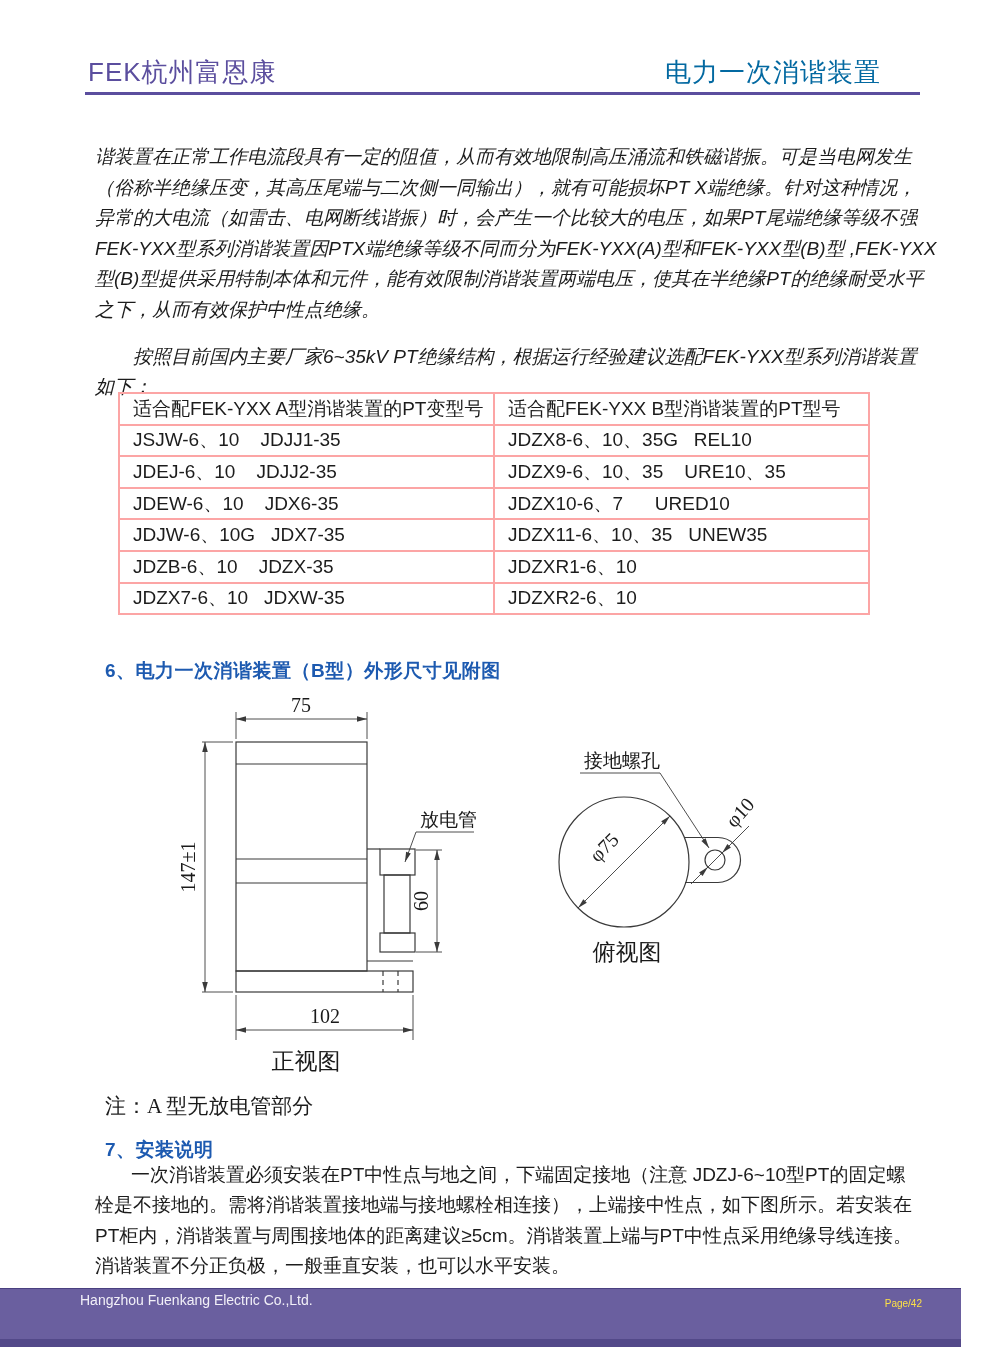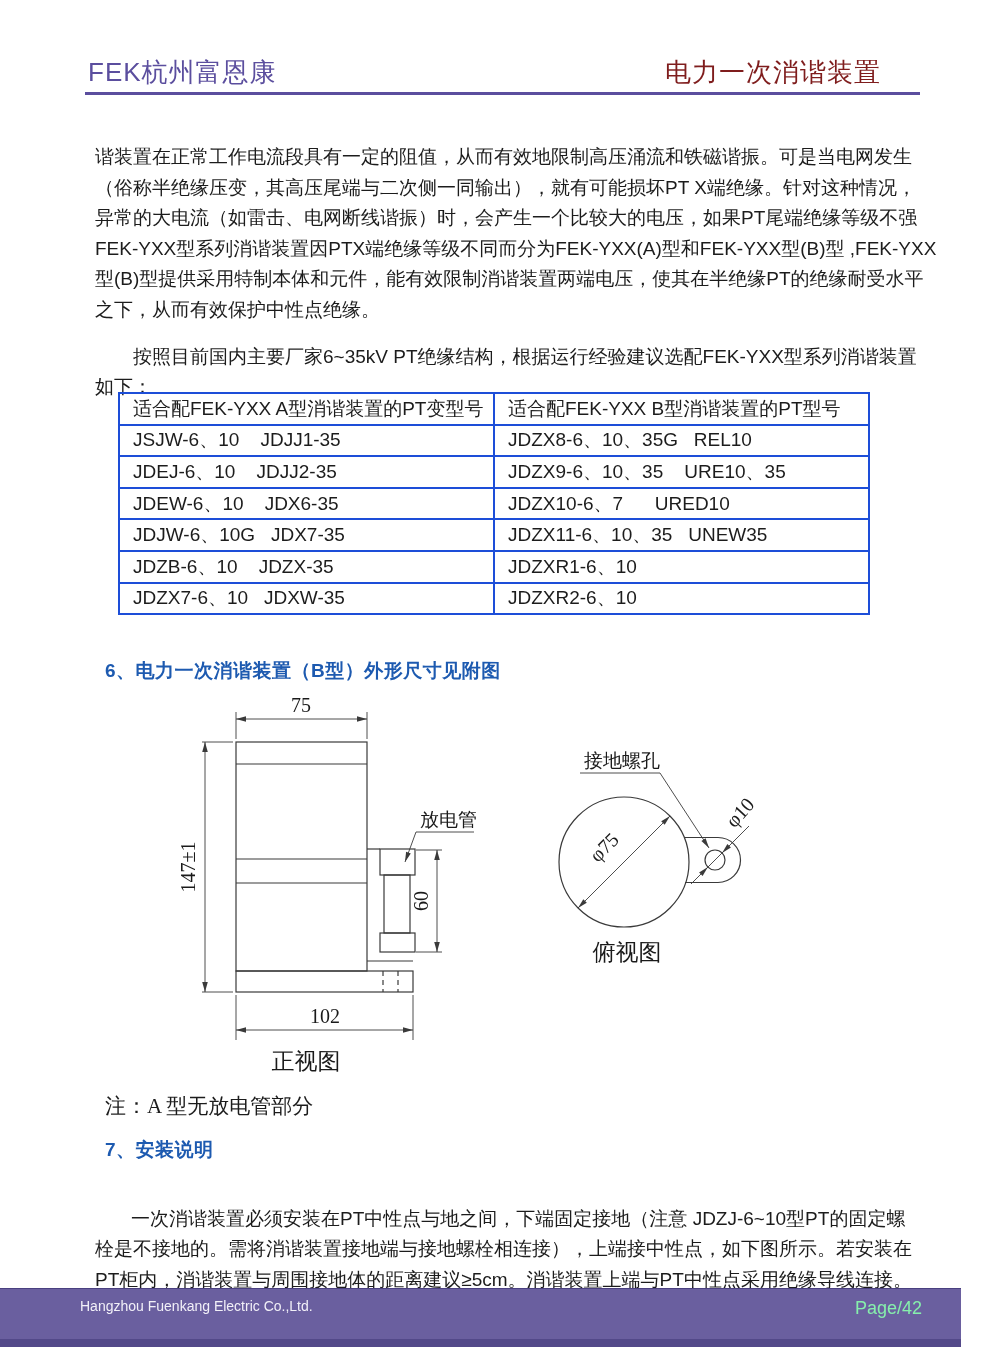--- a/index.html
+++ b/index.html
@@ -2,53 +2,53 @@
 <html><head>
 <meta charset="utf-8">
 <style>
   html,body { margin:0; padding:0; background:#ffffff; }
   .page {
     position:relative; width:961px; height:1347px; background:#ffffff;
     font-family:"Liberation Sans","DejaVu Sans",sans-serif; overflow:hidden; color:#1c1c1c;
   }
   
   .brand { position:absolute; left:88px; top:55px; font-size:26px; color:#5b4e9e; letter-spacing:1px; }
-  .doc-title { position:absolute; right:80px; top:55px; font-size:26px; color:#7f1d1d; letter-spacing:1px; }
+  .doc-title { position:absolute; right:80px; top:55px; font-size:26px; color:#0369a1; letter-spacing:1px; }
   .header-rule { position:absolute; left:85px; top:92px; width:835px; height:3px; background:#5b4e9e; }
   
   .intro { position:absolute; left:95px; top:142px; width:825px; font-size:19px; line-height:30.6px; }
-  .intro .line { white-space:nowrap; }
+  .intro .line { white-space:nowrap;font-style:italic; }
   .indent { text-indent:2em;margin-top:16px; }
   
   table.pt-table {
     position:absolute; left:118px; top:392px; width:750px; border-collapse:collapse;
     font-size:19px; table-layout:fixed;
   }
   table.pt-table td, table.pt-table th {
-    border:2px solid #1d4ed8; height:29.6px; padding:0 0 0 13px; text-align:left;
+    border:2px solid #fca5a5; height:29.6px; padding:0 0 0 13px; text-align:left;
     font-weight:normal; white-space:pre; overflow:hidden;
   }
   
   .sec-heading { position:absolute; left:105px; font-size:19px; font-weight:bold; color:#1d5ab0; letter-spacing:0.5px; }
   .sec6 { top:658px; }
   .sec7 { top:1137px; }
   
   .drawing { position:absolute; left:180px; top:695px; }
   .drawing text { font-family:"Liberation Serif","DejaVu Serif",serif; fill:#1a1a1a; }
   
   .note { position:absolute; left:105px; top:1092px; font-family:"Liberation Serif","DejaVu Serif",serif; font-size:21px; }
   
   .install { position:absolute; left:95px; top:1160px; width:825px; font-size:19px; line-height:30.4px; }
   .install .line { white-space:nowrap; }
-  .install .line.first { text-indent:1.9em;margin-top:44px; }
+  .install .line.first { text-indent:1.9em; }
   
   .footer { position:absolute; left:0; top:1288px; width:1000px; height:59px; background:#6a5f9f; border-top:1px solid #4a4080; }
   .footer-strip { position:absolute; left:0; bottom:0; width:100%; height:9px; background:#534989; }
-  .footer .company { position:absolute; left:80px; top:9px; color:#f2f0f8; font-size:14px; }
-  .footer .page-num { position:absolute; right:78px; top:9px; color:#86efac; font-size:18px; }
+  .footer .company { position:absolute; left:80px; top:3px; color:#f2f0f8; font-size:14px; }
+  .footer .page-num { position:absolute; right:78px; top:9px; color:#fde047; font-size:10px; }
 </style>
 </head>
 <body>
 
 <div class="page">
 
   <div class="brand">FEK杭州富恩康</div>
   <div class="doc-title">电力一次消谐装置</div>
   <div class="header-rule"></div>
 

